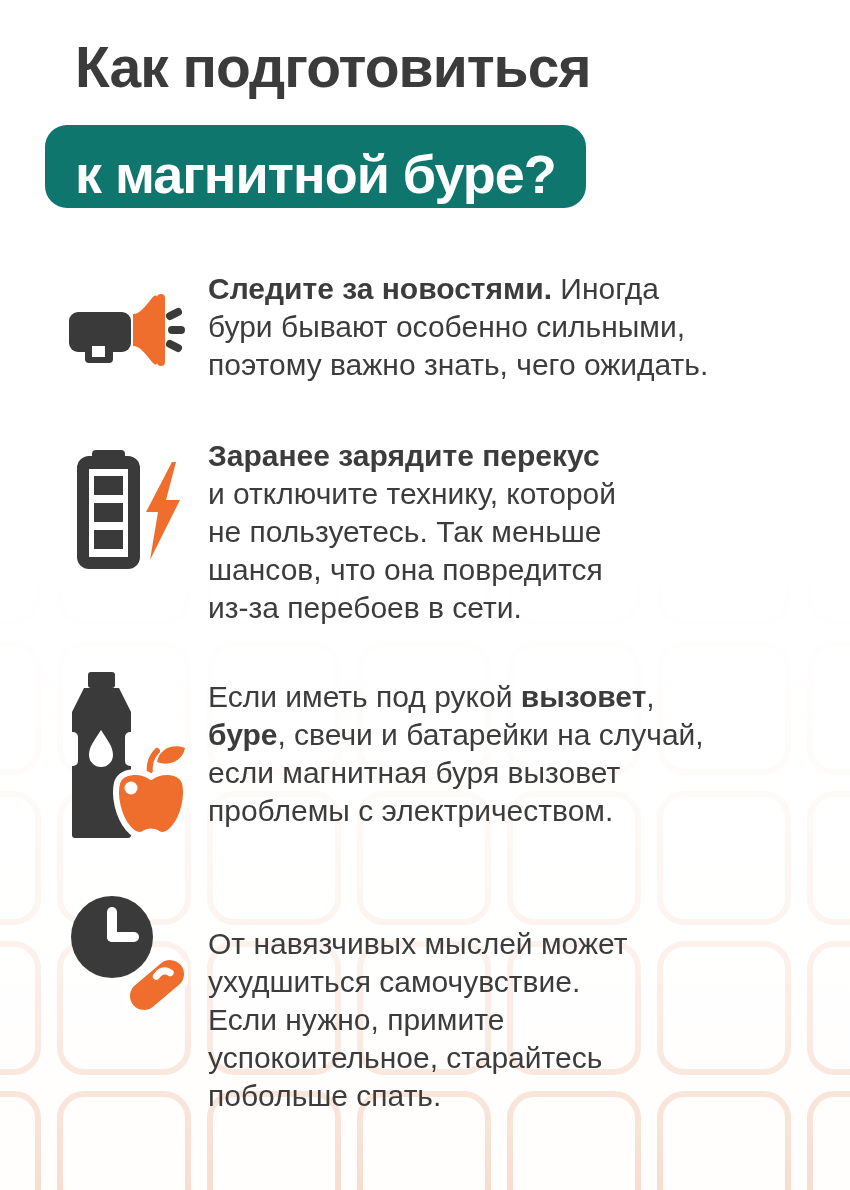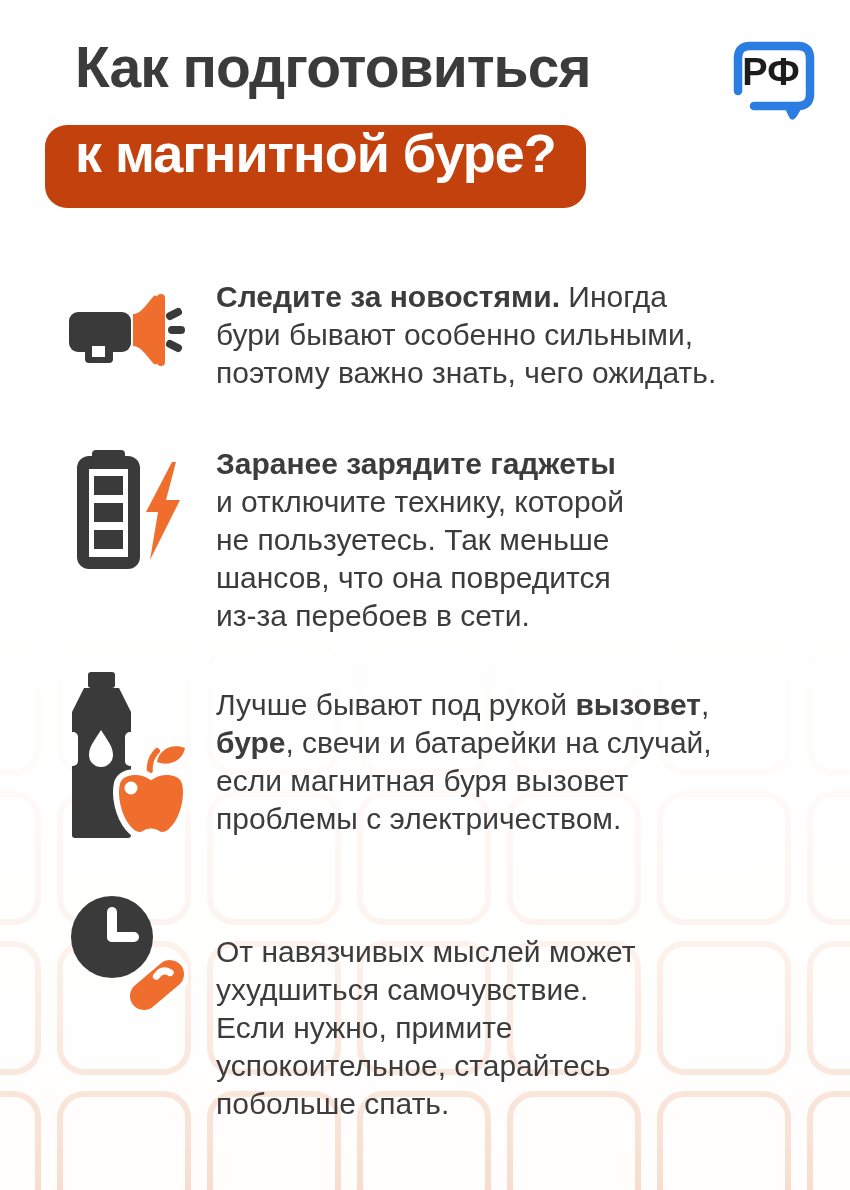--- a/index.html
+++ b/index.html
@@ -18,39 +18,39 @@
       rgba(255,255,255,0.0) 100%);
   }
   .content{position:absolute;inset:0;z-index:2;}
 
   .title{
     position:absolute;left:75px;top:34px;margin:0;
     font-size:57px;font-weight:bold;color:#3b3b3b;letter-spacing:-1px;white-space:nowrap;
   }
   .banner{
     position:absolute;left:45px;top:125px;height:83px;
-    background:#c2410c;border-radius:22px;padding:0 30px;
-    display:flex;align-items:flex-start;
+    background:#0f766e;border-radius:22px;padding:0 30px;
+    display:flex;align-items:flex-end;
   }
   .banner span{
     font-size:54px;font-weight:bold;color:#ffffff;letter-spacing:-1px;
     white-space:nowrap;transform:translateY(-3px);
   }
 
   .logo{position:absolute;left:731px;top:38px;width:86px;height:82px;}
   .logo svg{position:absolute;left:0;top:0;}
   .logo-text{
     position:absolute;left:0;top:13px;width:80px;text-align:center;
     font-size:38px;font-weight:bold;color:#1c1c1c;letter-spacing:0;
   }
 
   .tip{position:absolute;left:0;width:850px;}
   .tip-icon{position:absolute;}
   .tip-text{
-    position:absolute;margin:8px;left:208px;top:0;right:15px;
+    position:absolute;margin:0;left:208px;top:0;right:15px;
     font-size:30px;line-height:38px;color:#3c3c3c;white-space:pre-line;
   }
   .b{font-weight:bold;}
 
   #s1{top:270px;} #s1 .tip-icon{left:65px;top:20px;}
   #s2{top:437px;} #s2 .tip-icon{left:76px;top:13px;}
   #s3{top:678px;} #s3 .tip-icon{left:60px;top:-8px;}
   #s4{top:887px;} #s4 .tip-icon{left:58px;top:9px;}
 </style>
 </head>
@@ -69,27 +69,20 @@
   <div class="bg-fade"></div>
 
   <div class="content">
 
     <h1 class="title">Как подготовиться</h1>
 
     <div class="banner">
       <span>к магнитной буре?</span>
     </div>
 
-    <div class="logo">
-      <svg width="86" height="82" viewBox="0 0 86 82">
-        <path d="M 7,53 L 7,20 Q 7,8 19,8 L 67,8 Q 79,8 79,20 L 79,56 Q 79,68 67,68 L 23,68" fill="none" stroke="#2b7de1" stroke-width="8.5" stroke-linecap="round"></path>
-        <path d="M 52,66 L 58,79 Q 61,85 66,78 L 73,66 Z" fill="#2b7de1"></path>
-      </svg>
-      <span class="logo-text">РФ</span>
-    </div>
 
     <section class="tip" id="s1">
       <div class="tip-icon">
         <svg width="120" height="80" viewBox="0 0 120 80">
           <rect x="4" y="22" width="62" height="40" rx="9" fill="#3a3a3a"></rect>
           <path d="M 20,58 L 20,69 Q 20,73 24,73 L 44,73 Q 48,73 48,69 L 48,58 Z" fill="#3a3a3a"></path>
           <rect x="27" y="56" width="13" height="11" fill="#ffffff"></rect>
           <path d="M 68,24 C 74,24 78,19 83,13 L 87,8 C 90,4 93,5 93,10 L 93,70 C 93,75 90,76 87,72 L 83,67 C 78,61 74,56 68,56 Z" fill="#f06e2d"></path>
           <rect x="92" y="4" width="8" height="72" rx="4" fill="#f06e2d"></rect>
           <g stroke="#3a3a3a" stroke-width="8" stroke-linecap="round">
@@ -109,21 +102,21 @@
         <svg width="105" height="120" viewBox="0 0 105 120">
           <rect x="16" y="0" width="33" height="14" rx="4" fill="#3a3a3a"></rect>
           <rect x="1" y="6" width="63" height="113" rx="12" fill="#3a3a3a"></rect>
           <rect x="13" y="19" width="39" height="88" fill="#ffffff"></rect>
           <rect x="18" y="26" width="29" height="19" fill="#3a3a3a"></rect>
           <rect x="18" y="53" width="29" height="19" fill="#3a3a3a"></rect>
           <rect x="18" y="80" width="29" height="19" fill="#3a3a3a"></rect>
           <path d="M 96,12 L 70,62 L 82,62 L 74,110 L 104,50 L 90,50 L 100,12 Z" fill="#f06e2d"></path>
         </svg>
       </div>
-      <p class="tip-text"><span class="b">Заранее зарядите гаджеты</span><span>
+      <p class="tip-text"><span class="b">Заранее зарядите перекус</span><span>
 и отключите технику, которой
 не пользуетесь. Так меньше
 шансов, что она повредится
 из-за перебоев в сети.</span></p>
     </section>
 
     <section class="tip" id="s3">
       <div class="tip-icon">
         <svg width="145" height="170" viewBox="0 0 145 170">
           <rect x="28" y="2" width="27" height="16" rx="3" fill="#3a3a3a"></rect>
@@ -131,21 +124,21 @@
           <rect x="12" y="44" width="59" height="124" rx="3" fill="#3a3a3a"></rect>
           <rect x="6" y="62" width="12" height="34" rx="5" fill="#ffffff"></rect>
           <rect x="65" y="62" width="12" height="34" rx="5" fill="#ffffff"></rect>
           <path d="M 41,60 C 47,70 53,76 53,85 A 12,12 0 1 1 29,85 C 29,76 35,70 41,60 Z" fill="#ffffff"></path>
           <path d="M 90,104 C 89,96 91,87 97,81" fill="none" stroke="#f06e2d" stroke-width="6" stroke-linecap="round"></path>
           <path d="M 97,92 C 99,79 113,73 125,78 C 123,90 110,97 97,92 Z" fill="#f06e2d" stroke="#ffffff" stroke-width="0"></path>
           <path d="M 91,107 C 98,100 121,99 125,113 C 128,126 124,146 114,158 C 108,165 102,167 97,163 C 94,161 88,161 85,163 C 80,167 74,165 68,158 C 58,146 54,126 57,113 C 61,99 84,100 91,107 Z" fill="#f06e2d" stroke="#ffffff" stroke-width="6" stroke-linejoin="round"></path>
           <circle cx="71" cy="118" r="6.5" fill="#ffffff"></circle>
         </svg>
       </div>
-      <p class="tip-text"><span>Лучше бывают под рукой </span><span class="b">вызовет</span><span>,
+      <p class="tip-text"><span>Если иметь под рукой </span><span class="b">вызовет</span><span>,
 </span><span class="b">буре</span><span>, свечи и батарейки на случай,
 если магнитная буря вызовет
 проблемы с электричеством.</span></p>
     </section>
 
     <section class="tip" id="s4">
       <div class="tip-icon">
         <svg width="130" height="135" viewBox="0 0 130 135">
           <circle cx="54" cy="41" r="41" fill="#3a3a3a"></circle>
           <g stroke="#ffffff" stroke-width="10" stroke-linecap="round">

